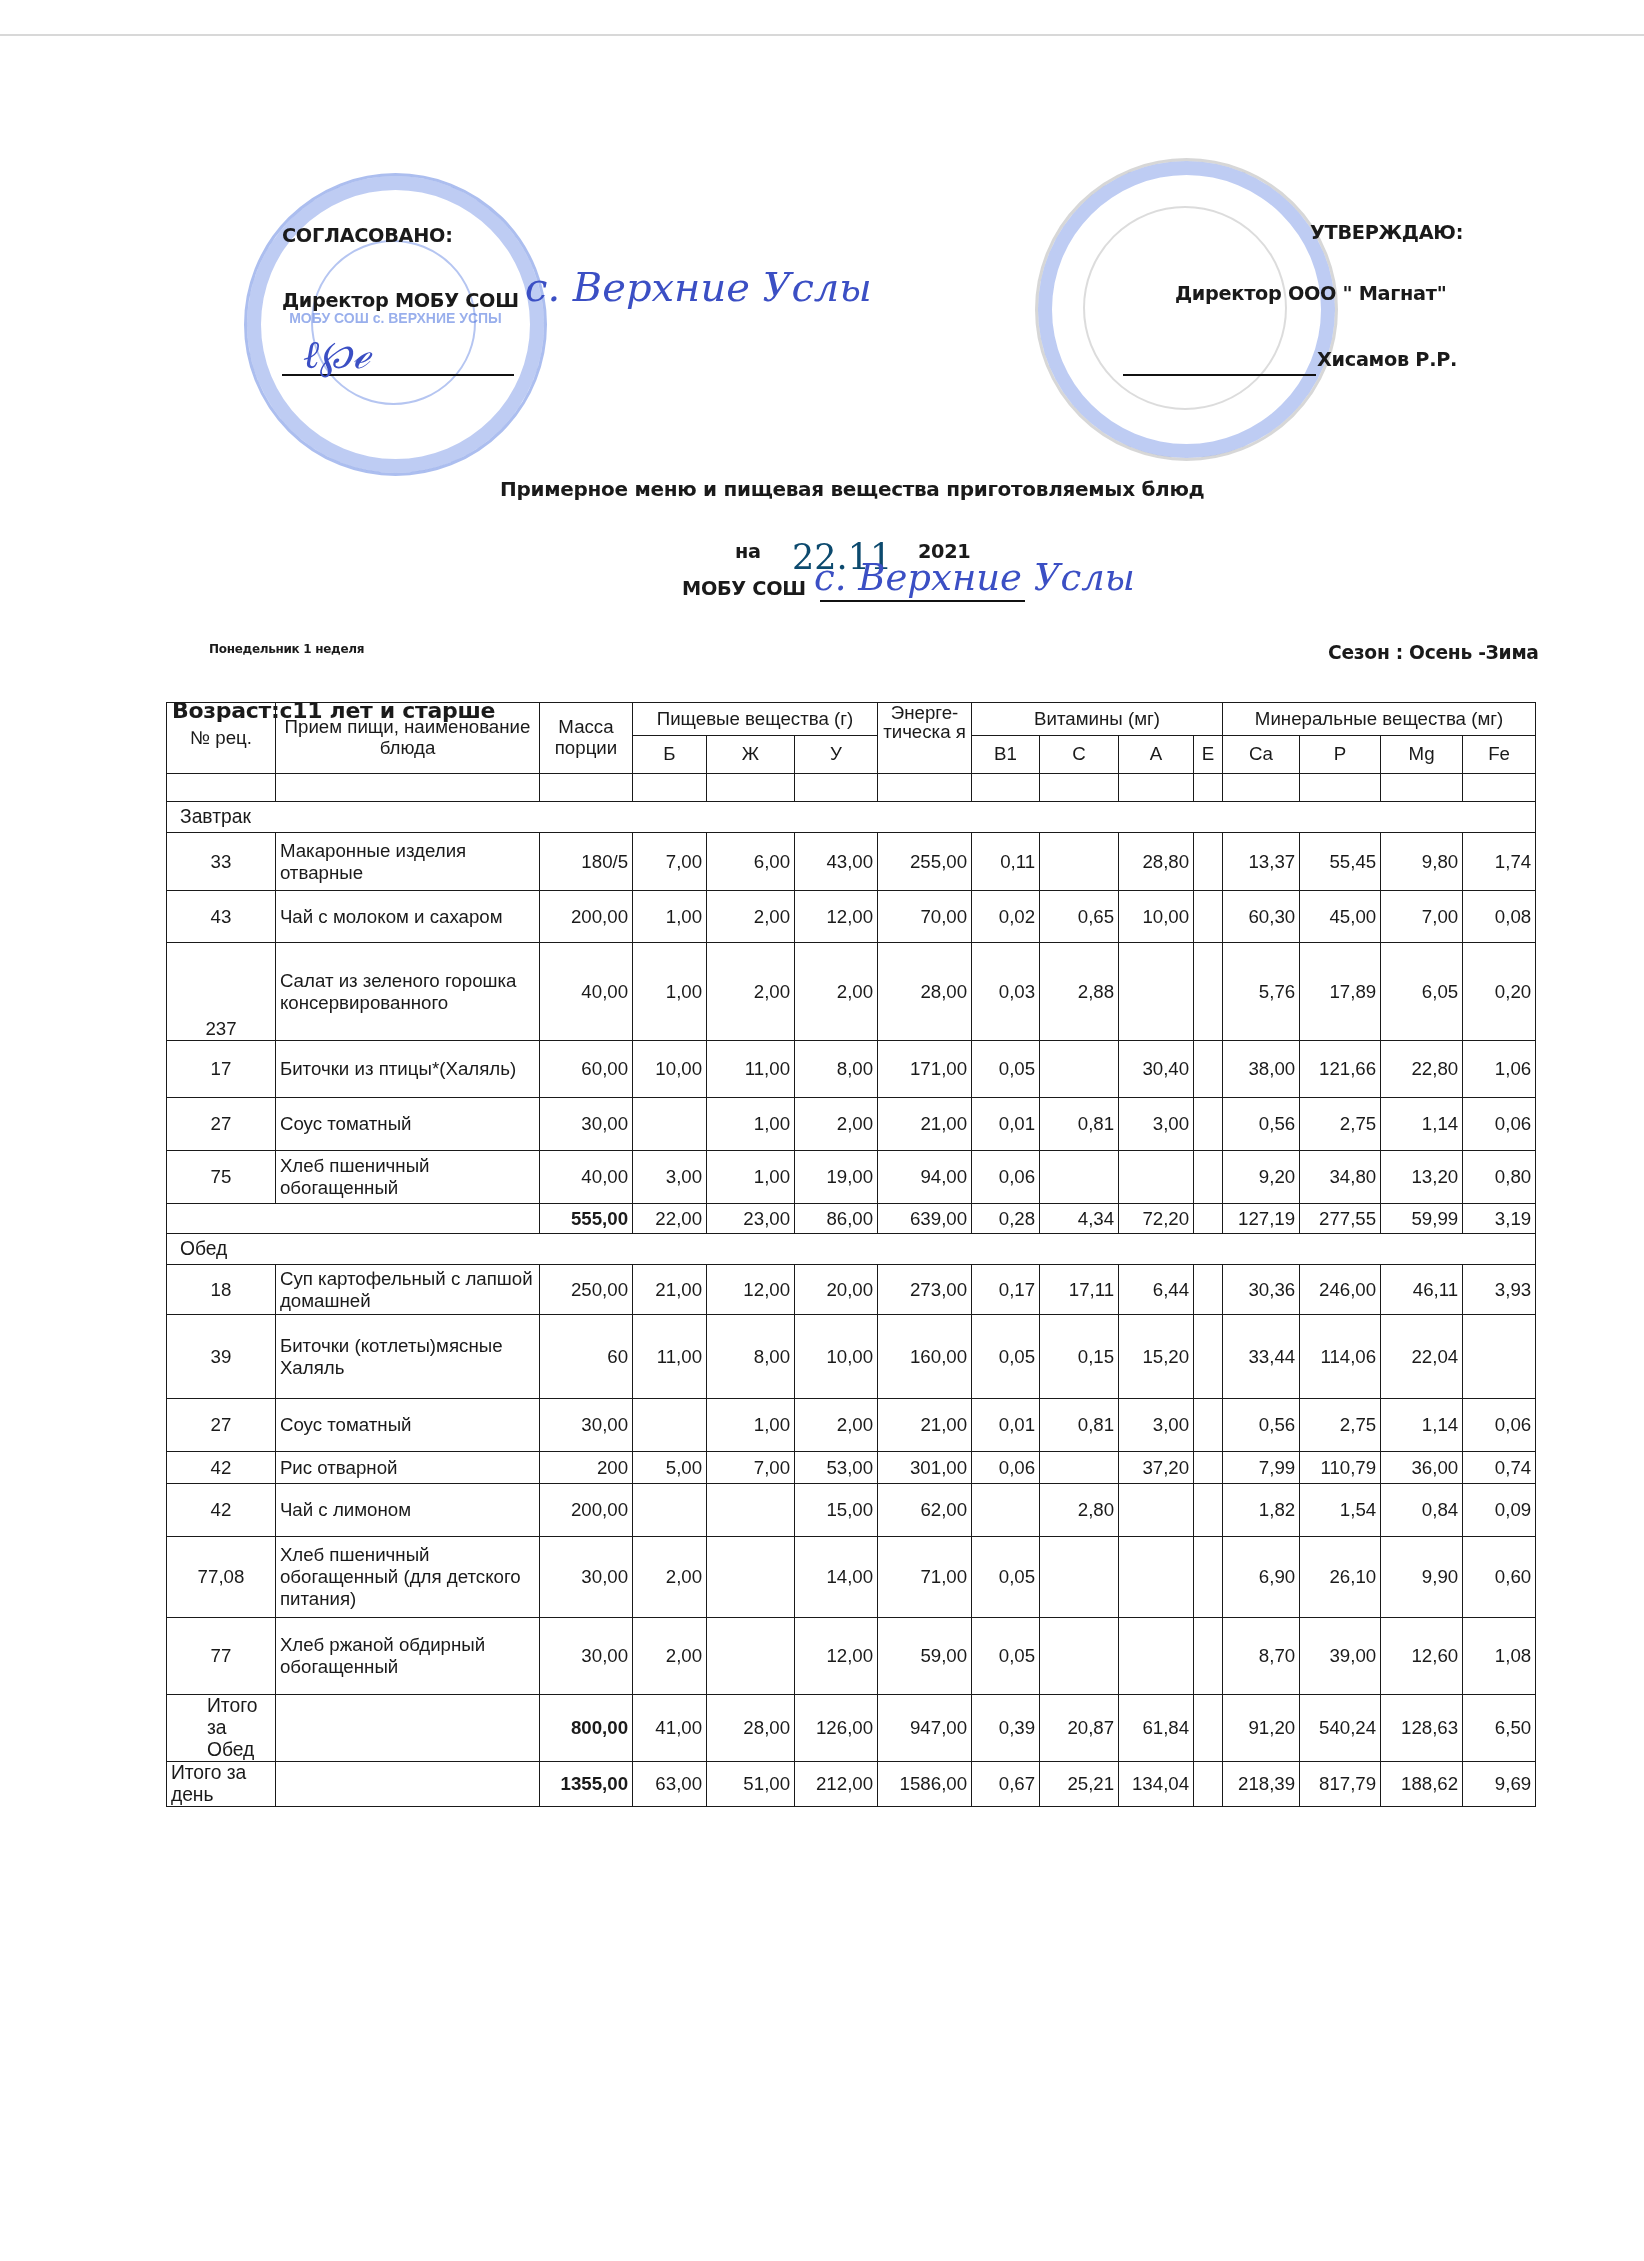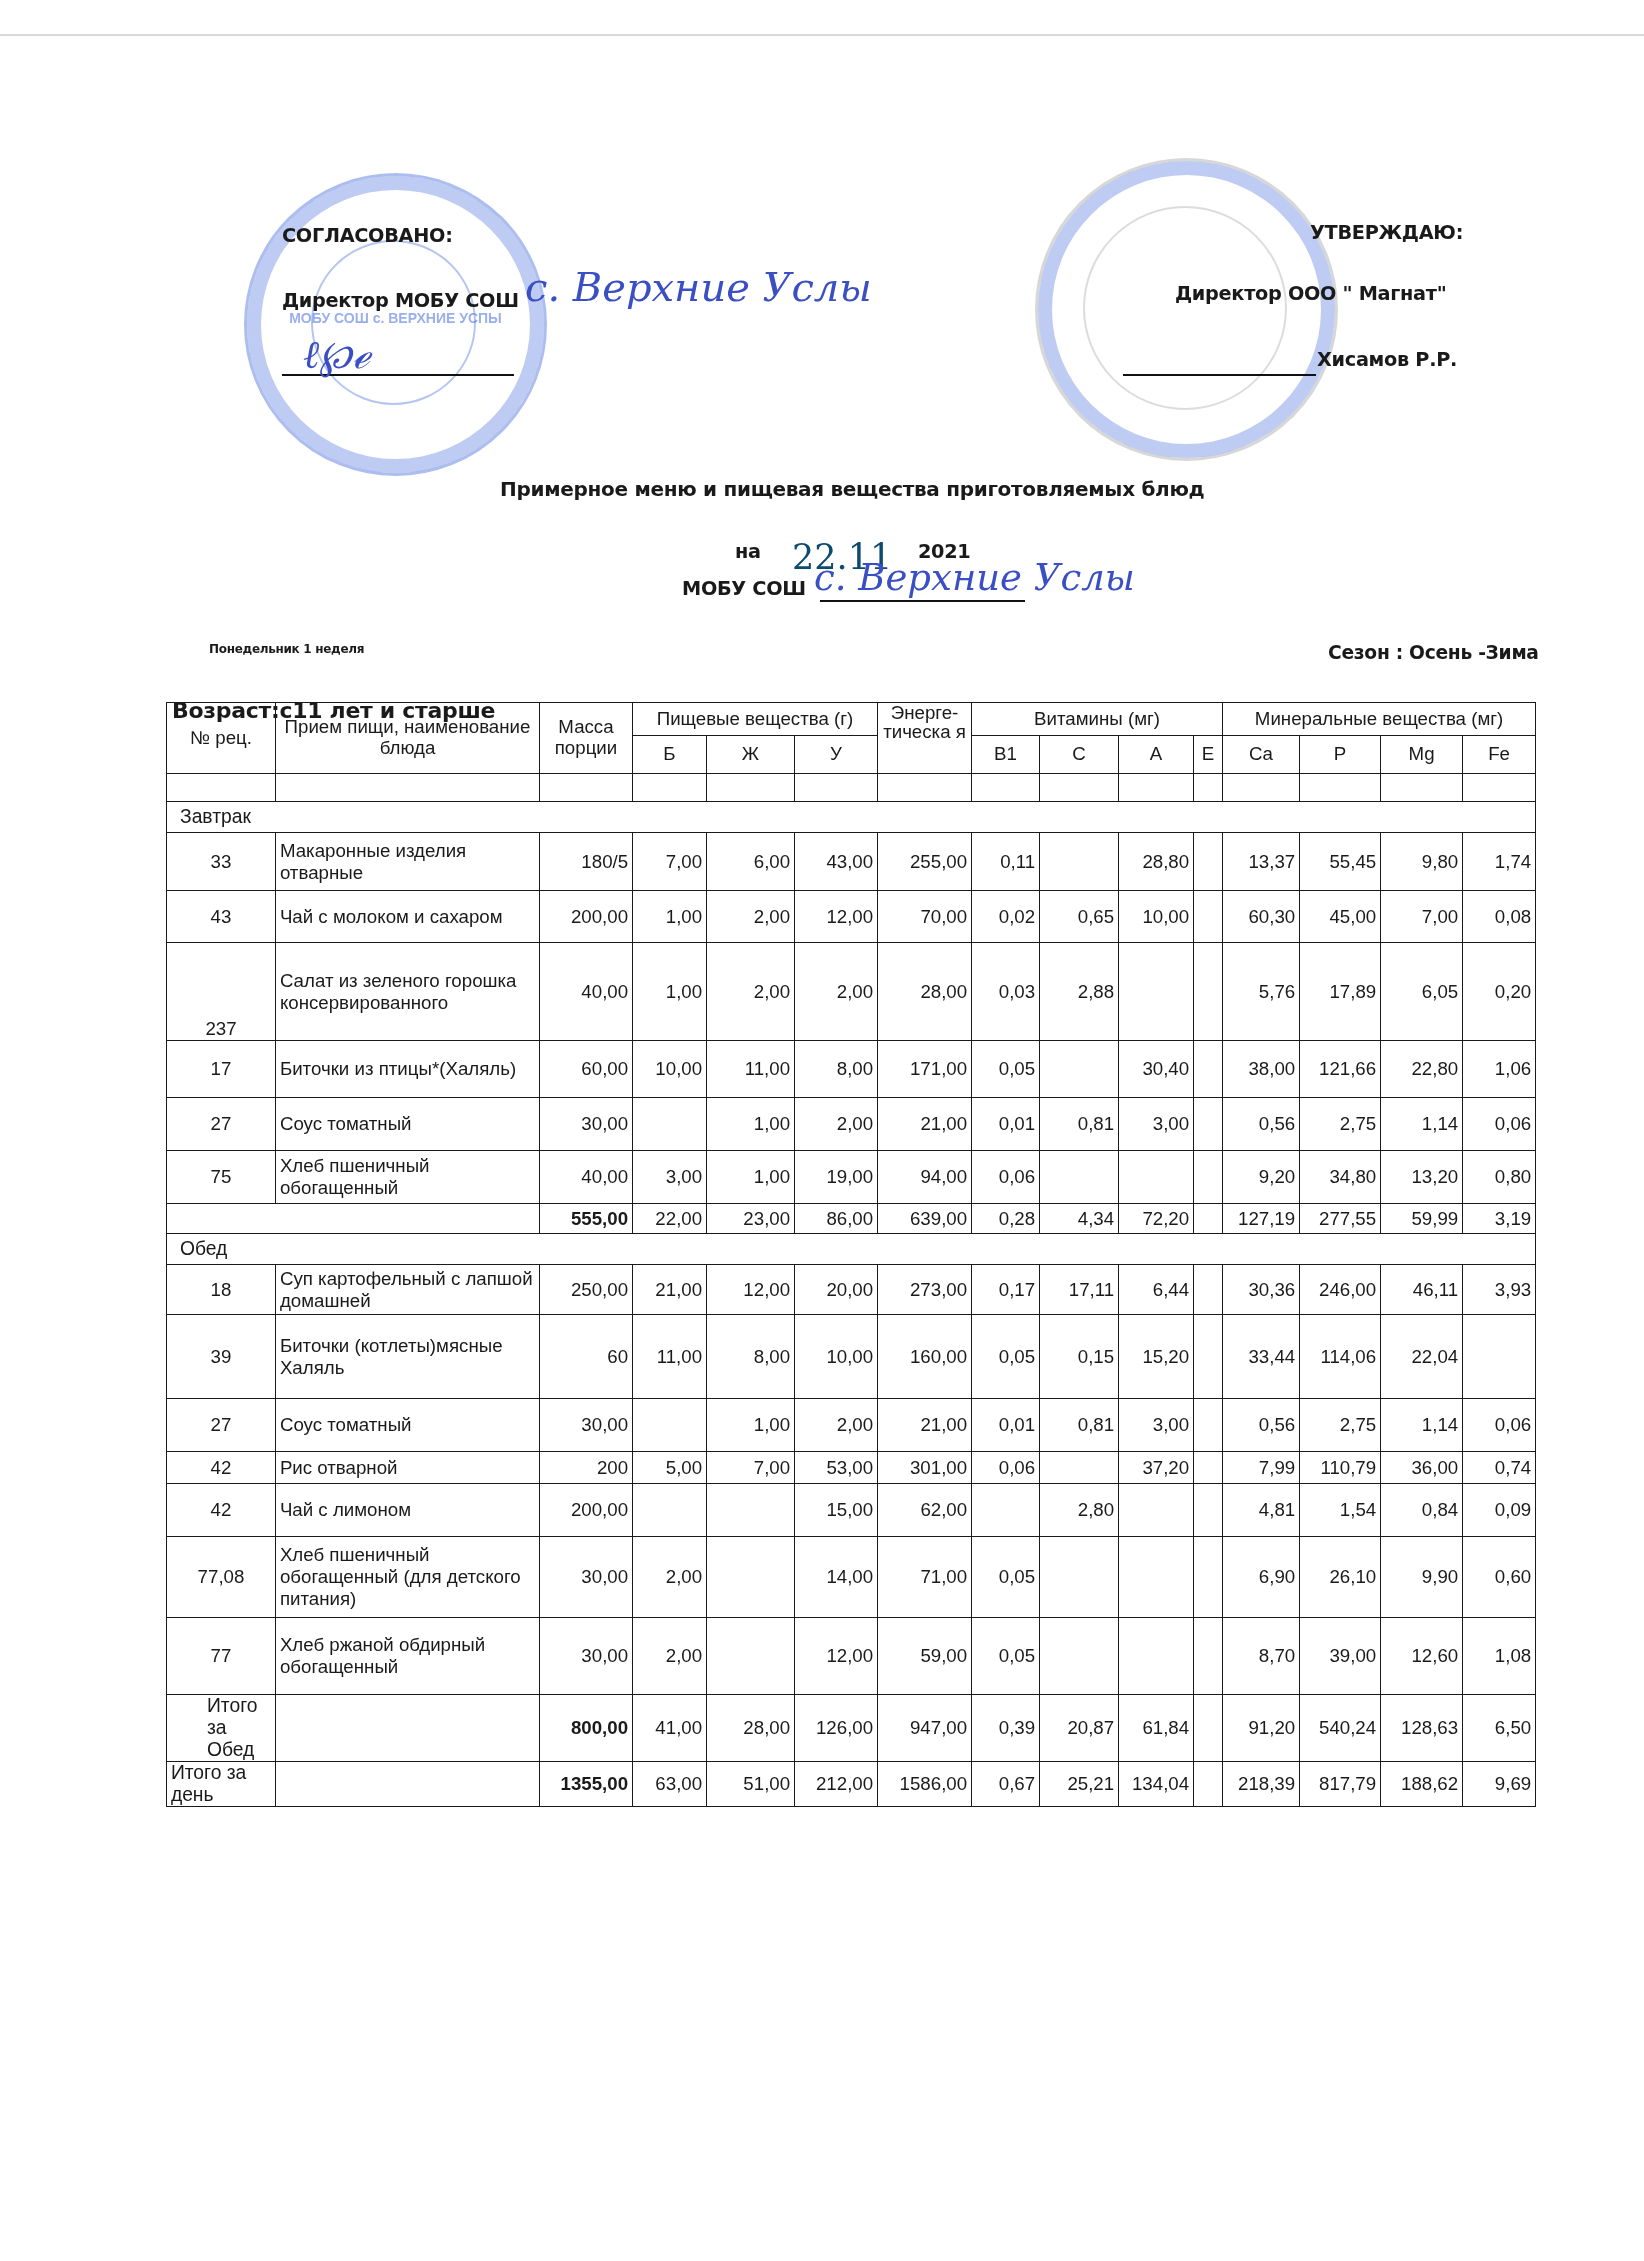--- a/index.html
+++ b/index.html
@@ -332,21 +332,21 @@
         <td class="name">Чай с лимоном</td>
         <td class="num">200,00</td>
         <td class="num"></td>
         <td class="num"></td>
         <td class="num">15,00</td>
         <td class="num">62,00</td>
         <td class="num"></td>
         <td class="num">2,80</td>
         <td class="num"></td>
         <td class="num"></td>
-        <td class="num">4,81</td>
+        <td class="num">1,82</td>
         <td class="num">1,54</td>
         <td class="num">0,84</td>
         <td class="num">0,09</td>
       </tr>
       <tr style="height: 81px;">
         <td class="c">77,08</td>
         <td class="name">Хлеб пшеничный обогащенный (для детского питания)</td>
         <td class="num">30,00</td>
         <td class="num">2,00</td>
         <td class="num"></td>

